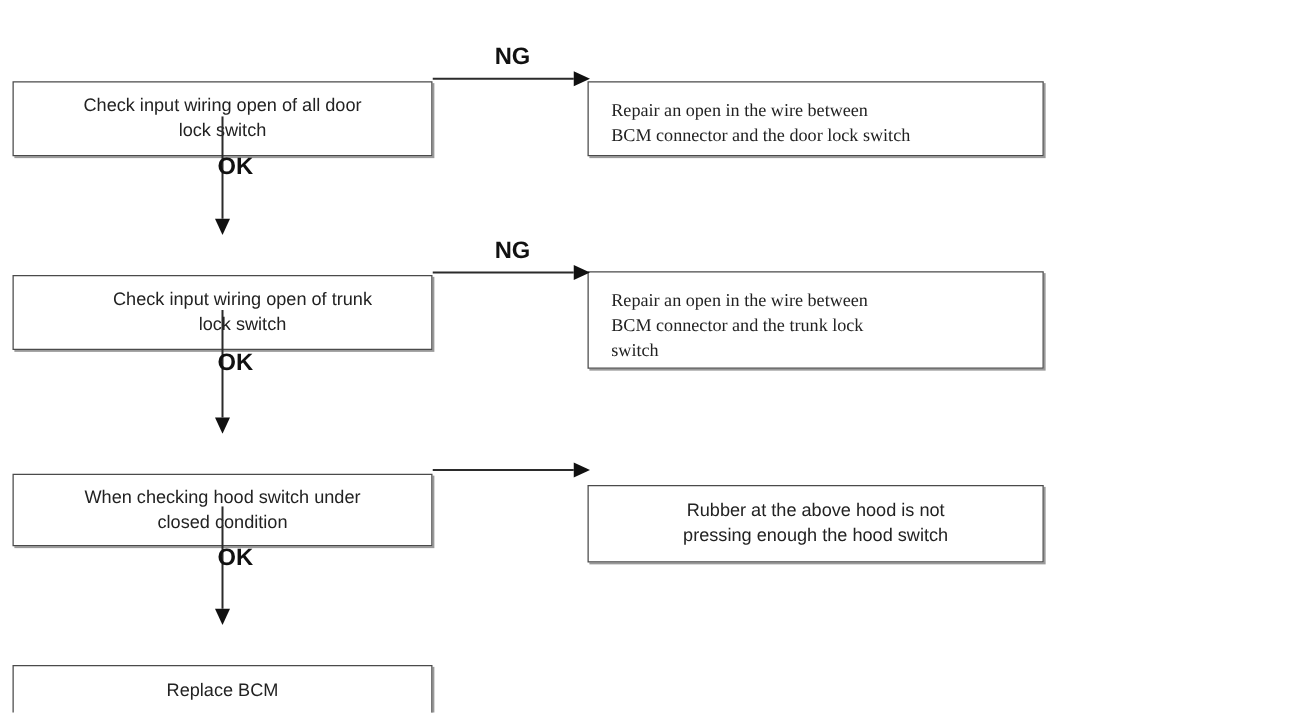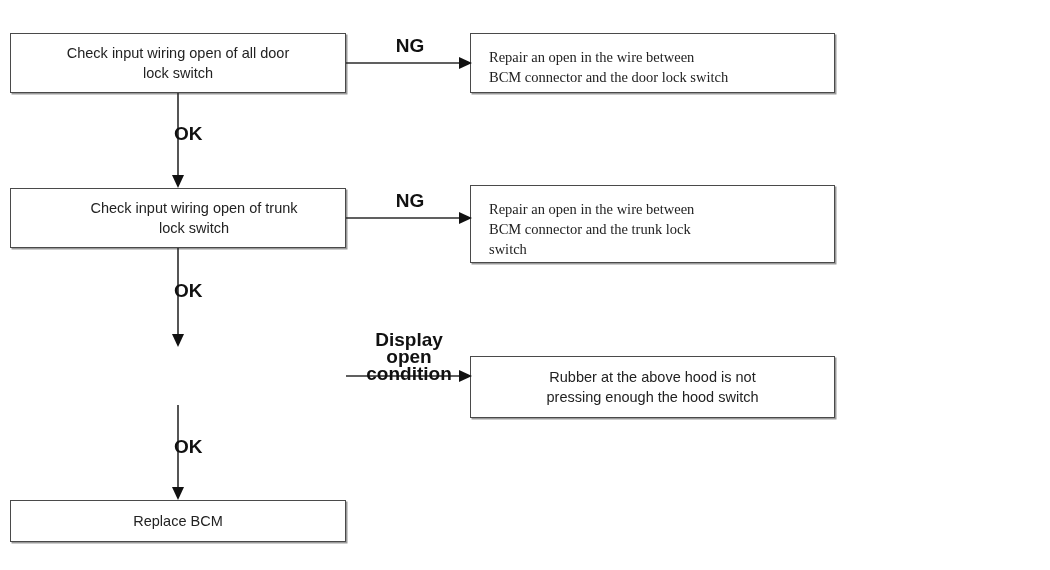--- a/index.html
+++ b/index.html
@@ -23,20 +23,21 @@
     position: absolute;
     box-sizing: border-box;
     border: 1px solid #4a4a4a;
     background: #ffffff;
     font-size: 14.5px;
     line-height: 20px;
     color: #222222;
     display: flex;
     align-items: center;
     box-shadow: 1.5px 1.5px 0 #9a9a9a;
+    margin-top: 32px;
   }
   .node .label {
     display: block;
     width: 100%;
     white-space: pre-line;
   }
   .node.center .label {
     text-align: center;
   }
   .node.left .label {
@@ -112,32 +113,34 @@
     <polygon points="113,4 126,10 113,16"></polygon>
   </svg>
   <div class="edge-label" style="left:380px; top:192px; width:60px;">NG</div>
 
   <svg class="connector" style="left:168px; top:248px; width:20px; height:99px;" width="20" height="99" viewBox="0 0 20 99">
     <line x1="10" y1="0" x2="10" y2="86"></line>
     <polygon points="4,86 16,86 10,99"></polygon>
   </svg>
   <div class="edge-label" style="left:174px; top:282px; width:60px; text-align:left;">OK</div>
 
+  <div class="node center" style="left:10px; top:347px; width:336px; height:58px;">
+    <span class="label">When checking hood switch under
+closed condition</span>
+  </div>
 
   <div class="node center" style="left:470px; top:356px; width:365px; height:62px;">
     <span class="label">Rubber at the above hood is not
 pressing enough the hood switch</span>
   </div>
 
   <svg class="connector" style="left:346px; top:366px; width:126px; height:20px;" width="126" height="20" viewBox="0 0 126 20">
     <line x1="0" y1="10" x2="113" y2="10"></line>
     <polygon points="113,4 126,10 113,16"></polygon>
   </svg>
-  <div class="edge-label" style="left:343px; top:331px; width:132px;">Display
-open condition</div>
 
   <svg class="connector" style="left:168px; top:405px; width:20px; height:95px;" width="20" height="95" viewBox="0 0 20 95">
     <line x1="10" y1="0" x2="10" y2="82"></line>
     <polygon points="4,82 16,82 10,95"></polygon>
   </svg>
   <div class="edge-label" style="left:174px; top:438px; width:60px; text-align:left;">OK</div>
 
   <div class="node center" style="left:10px; top:500px; width:336px; height:42px;">
     <span class="label">Replace BCM</span>
   </div>

